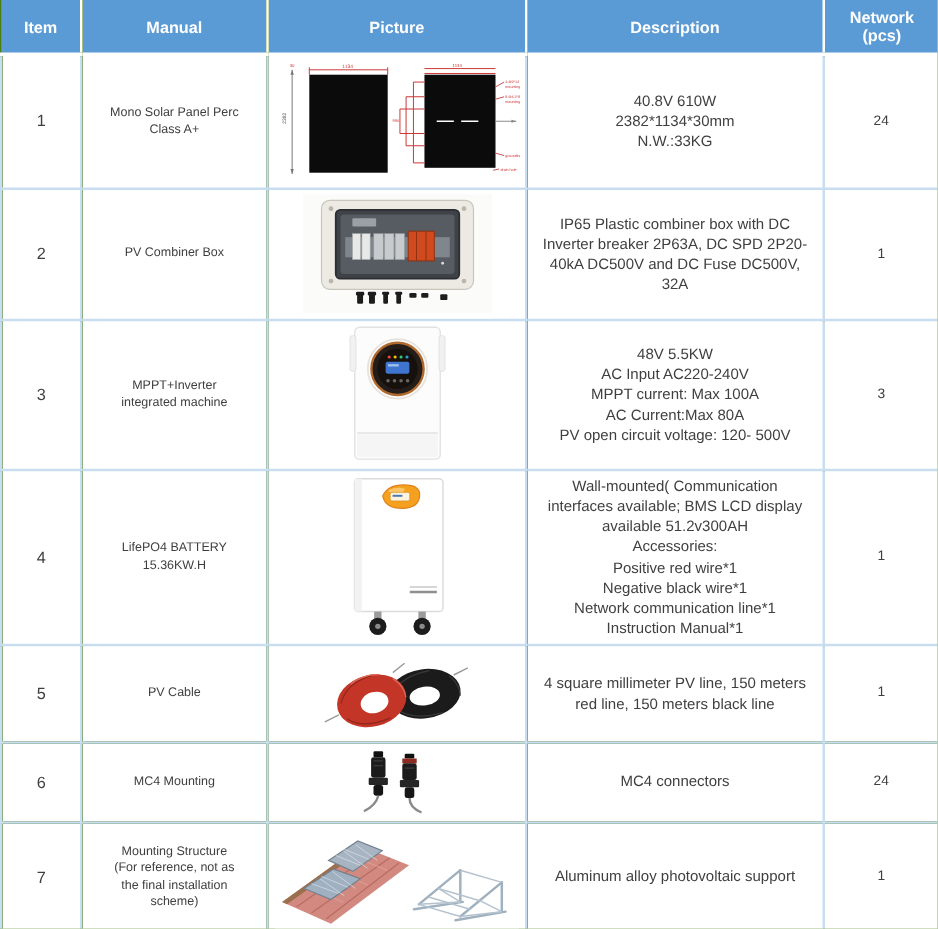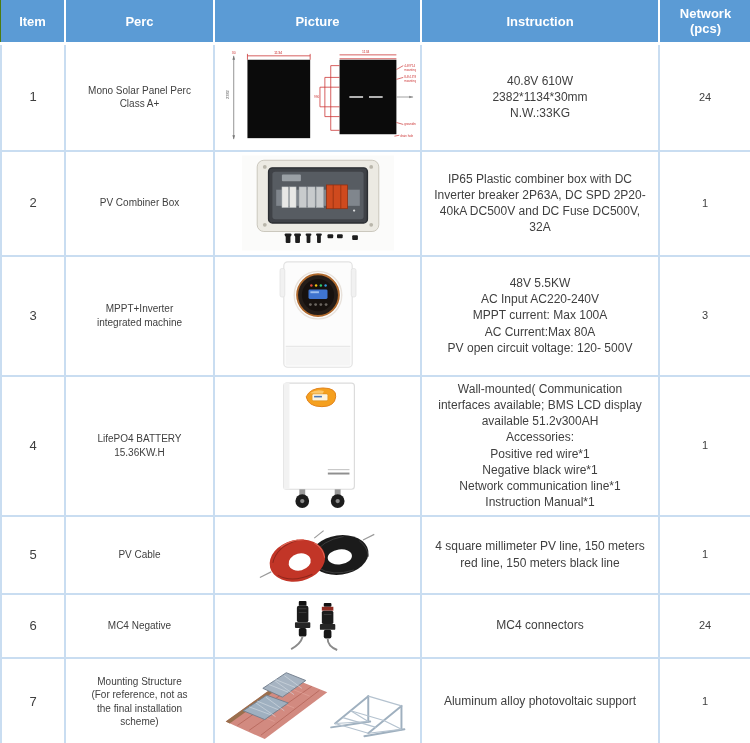--- a/index.html
+++ b/index.html
@@ -38,23 +38,23 @@
   <colgroup>
     <col style="width:64px">
         <col style="width:149px">
         <col style="width:207px">
         <col style="width:238px">
         <col style="width:92px">
   </colgroup>
   <thead>
     <tr>
       <th>Item</th>
-      <th>Perc</th>
+      <th>Manual</th>
       <th>Picture</th>
-      <th>Instruction</th>
+      <th>Description</th>
       <th>Network (pcs)</th>
     </tr>
   </thead>
   <tbody>
 
     <tr class="r1">
       <td class="item-cell">1</td>
       <td class="model-cell multiline">Mono Solar Panel Perc
 Class A+</td>
       <td class="pic-cell">
@@ -275,21 +275,21 @@
         </svg>
         </div>
       </td>
       <td class="desc-cell multiline">4 square millimeter PV line, 150 meters
 red line, 150 meters black line</td>
       <td class="qty-cell">1</td>
     </tr>
 
     <tr class="r6">
       <td class="item-cell">6</td>
-      <td class="model-cell">MC4 Negative</td>
+      <td class="model-cell">MC4 Mounting</td>
       <td class="pic-cell">
         <div class="pic-wrap">
         <svg width="96" height="58" viewBox="0 0 100 60">
           <rect x="0" y="0" width="100" height="60" fill="#ffffff"></rect>
 
           <g>
             <rect x="30" y="4" width="8" height="5" rx="1" fill="#111"></rect>
             <rect x="28" y="9" width="12" height="17" rx="2" fill="#1c1c1c"></rect>
             <line x1="30" y1="12" x2="38" y2="12" stroke="#3c3c3c" stroke-width="1"></line>
             <line x1="30" y1="16" x2="38" y2="16" stroke="#3c3c3c" stroke-width="1"></line>

